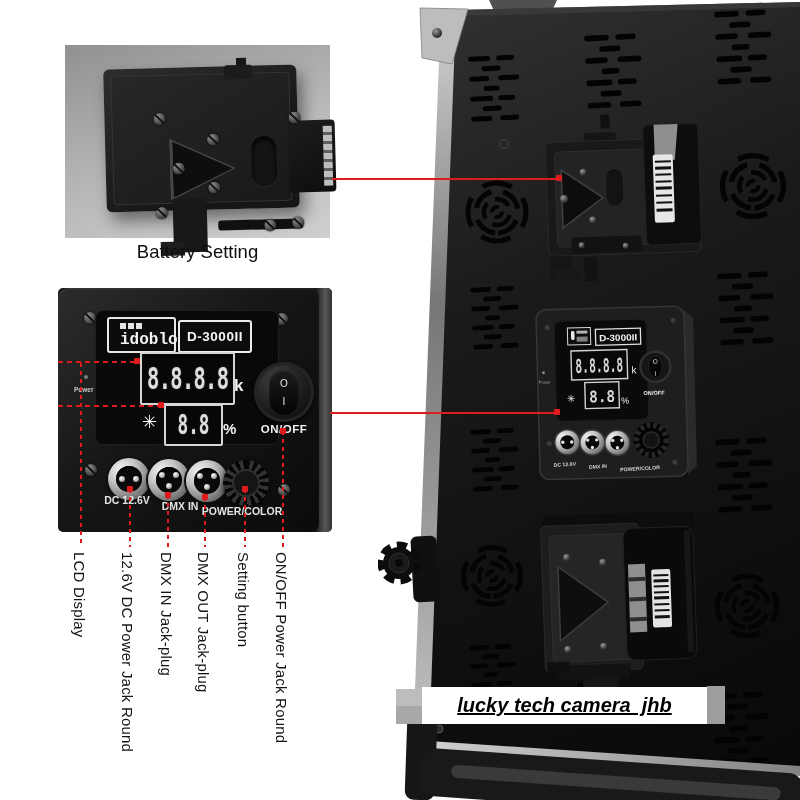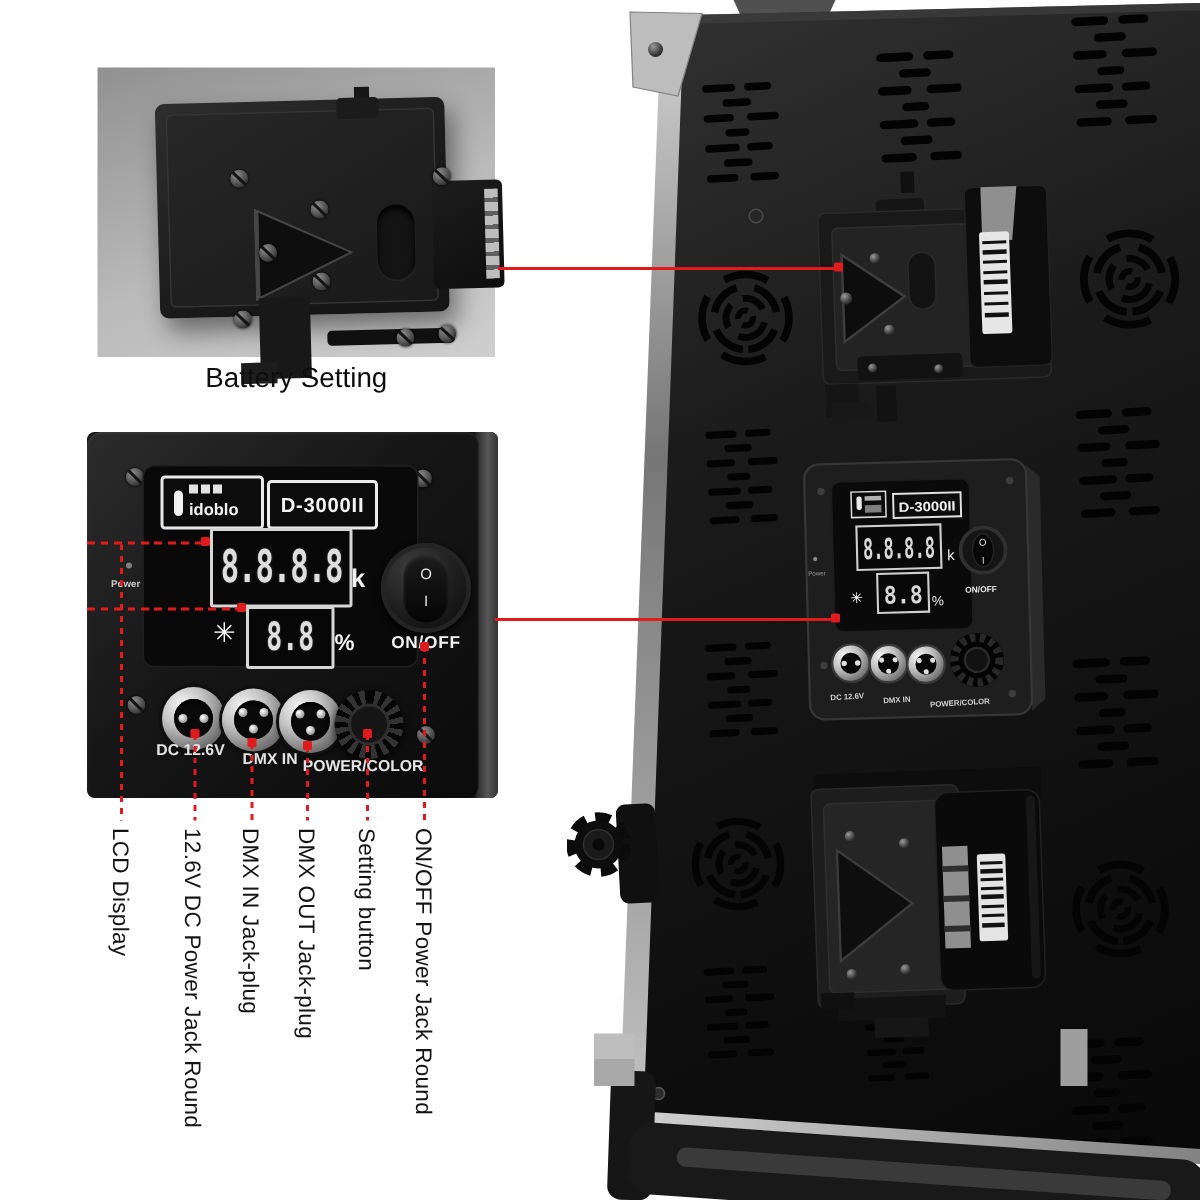--- a/index.html
+++ b/index.html
@@ -43,21 +43,21 @@
   .cface{position:absolute;left:0;top:0;right:13px;bottom:0;border-radius:10px 8px 8px 10px;
          background:linear-gradient(135deg,#2c2c2c,#161616 45%,#0b0b0b);
          box-shadow:inset 0 1px 2px rgba(255,255,255,.08);}
   .bezel{position:absolute;left:37px;top:22px;width:182px;height:133px;background:#090909;
          border:1px solid #1e1e1e;border-radius:8px;}
   .logo1{position:absolute;left:49px;top:29px;width:65px;height:32px;border:2px solid #e8e8e8;
          border-radius:3px;background:#0c0c0c;display:flex;align-items:center;}
   .mic{width:6px;height:17px;border-radius:3px;background:#f0f0f0;margin:0 4px 0 7px;}
   .cjk{display:flex;gap:2px;margin-bottom:1px;}
   .cjk i{width:6px;height:6px;background:#e3e3e3;display:block;}
-  .brandtxt{font-size:11px;font-weight:bold;color:#f2f2f2;line-height:10px;}
+  .brandtxt{font-size:16px;font-weight:bold;color:#f2f2f2;line-height:10px;font-family:Liberation Mono, monospace;}
   .logo2{position:absolute;left:120px;top:32px;width:70px;height:29px;border:2px solid #ececec;
          border-radius:3px;background:#0c0c0c;display:flex;align-items:center;justify-content:center;
          font-size:13.5px;font-weight:bold;color:#f4f4f4;letter-spacing:.5px;}
   .seg-box{position:absolute;background:#070707;border:2px solid #d6d6d6;border-radius:2px;
          display:flex;align-items:center;justify-content:center;overflow:hidden;}
   .seg7{font-family:"DejaVu Sans Mono",monospace;font-weight:bold;color:#dedede;
         text-shadow:0 0 2px rgba(255,255,255,.3);display:inline-block;transform:scaleX(.68);}
   .unit{position:absolute;color:#f2f2f2;font-weight:bold;}
   .sun{position:absolute;color:#ffffff;font-size:18px;line-height:18px;}
   .pwr{position:absolute;left:16px;top:98px;font-size:6.5px;color:#c9c9c9;font-weight:bold;}
@@ -434,14 +434,17 @@
   <div class="vlabel" style="left:88px;top:552px;">LCD Display</div>
   <div class="vlabel" style="left:136px;top:552px;">12.6V DC Power Jack Round</div>
   <div class="vlabel" style="left:175px;top:552px;">DMX IN Jack-plug</div>
   <div class="vlabel" style="left:212px;top:552px;">DMX OUT Jack-plug</div>
   <div class="vlabel" style="left:252px;top:552px;">Setting button</div>
   <div class="vlabel" style="left:290px;top:552px;">ON/OFF Power Jack Round</div>
 
   <div class="wm-gray" style="left:396px;top:689px;width:27px;height:17px;background:#bdbdbd;"></div>
   <div class="wm-gray" style="left:396px;top:706px;width:27px;height:18px;background:#a8a8a8;"></div>
   <div class="wm-gray" style="left:707px;top:686px;width:18px;height:38px;background:#9e9e9e;"></div>
+  <div class="wm-bar">
+    <span class="wm-text">lucky tech camera  jhb</span>
+  </div>
 
 </div>
 
 </body></html>

